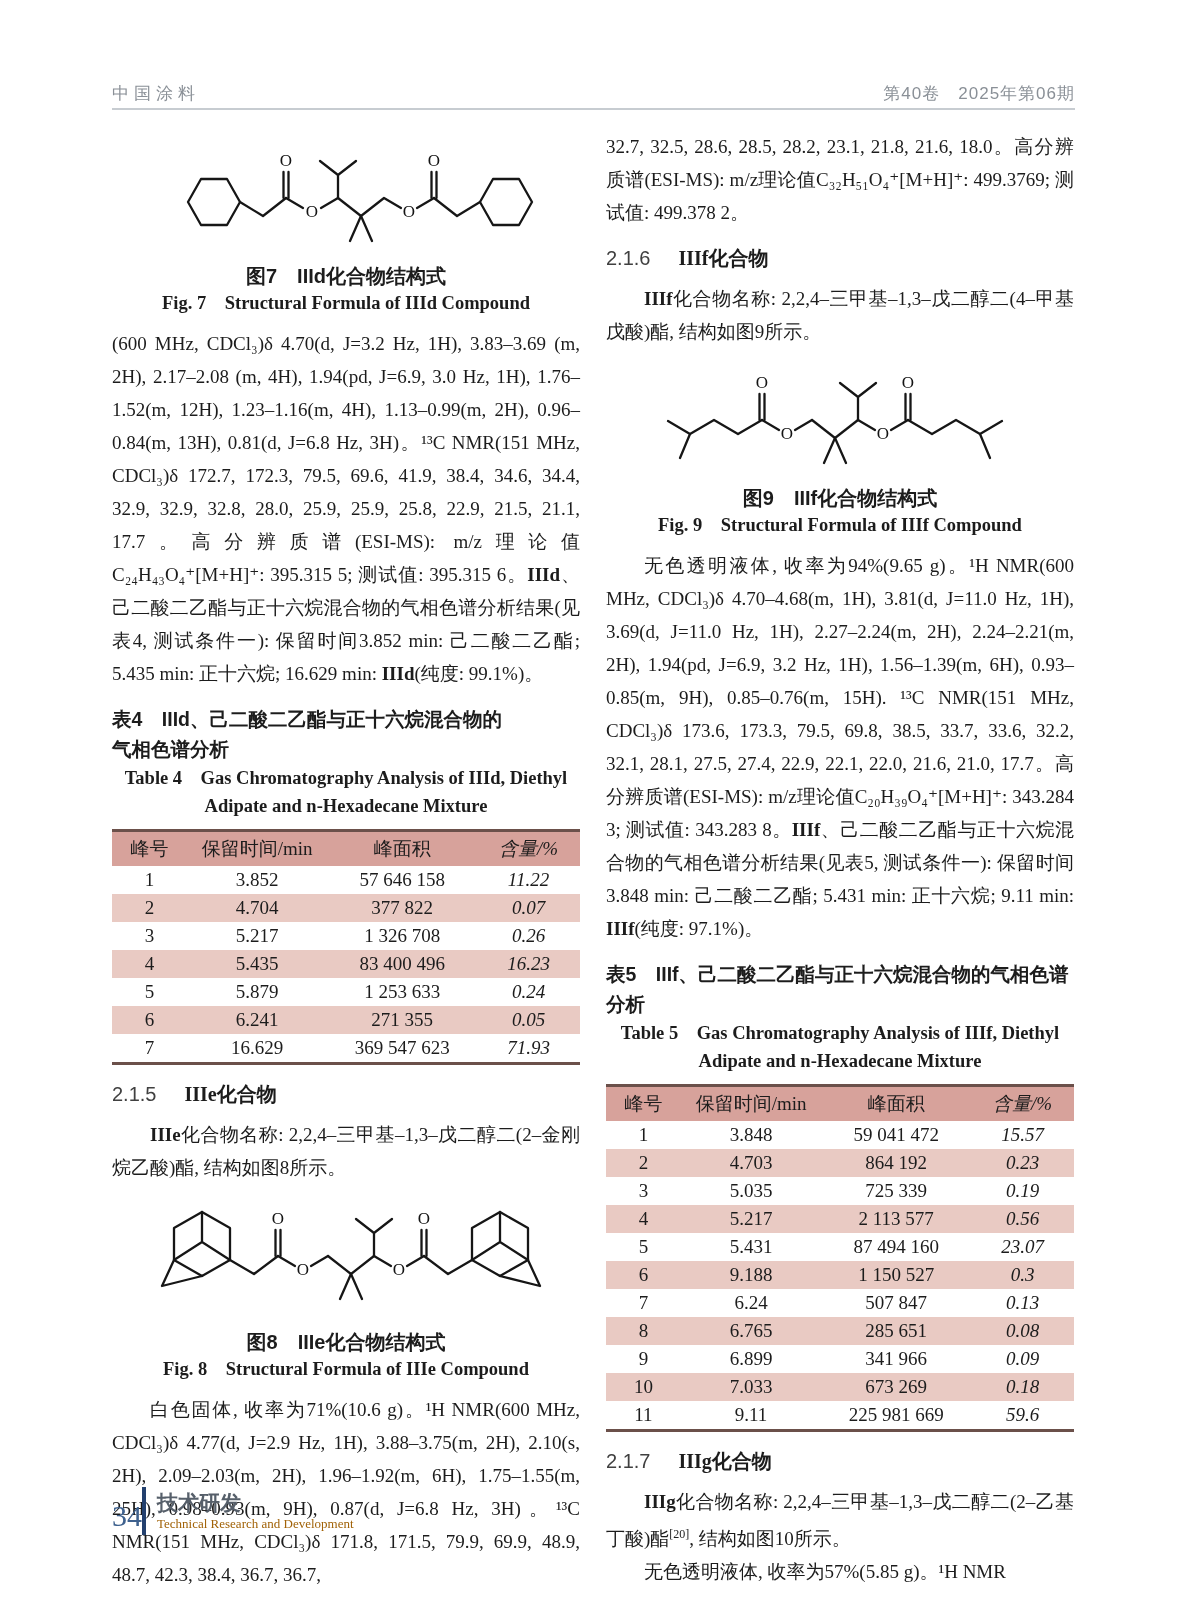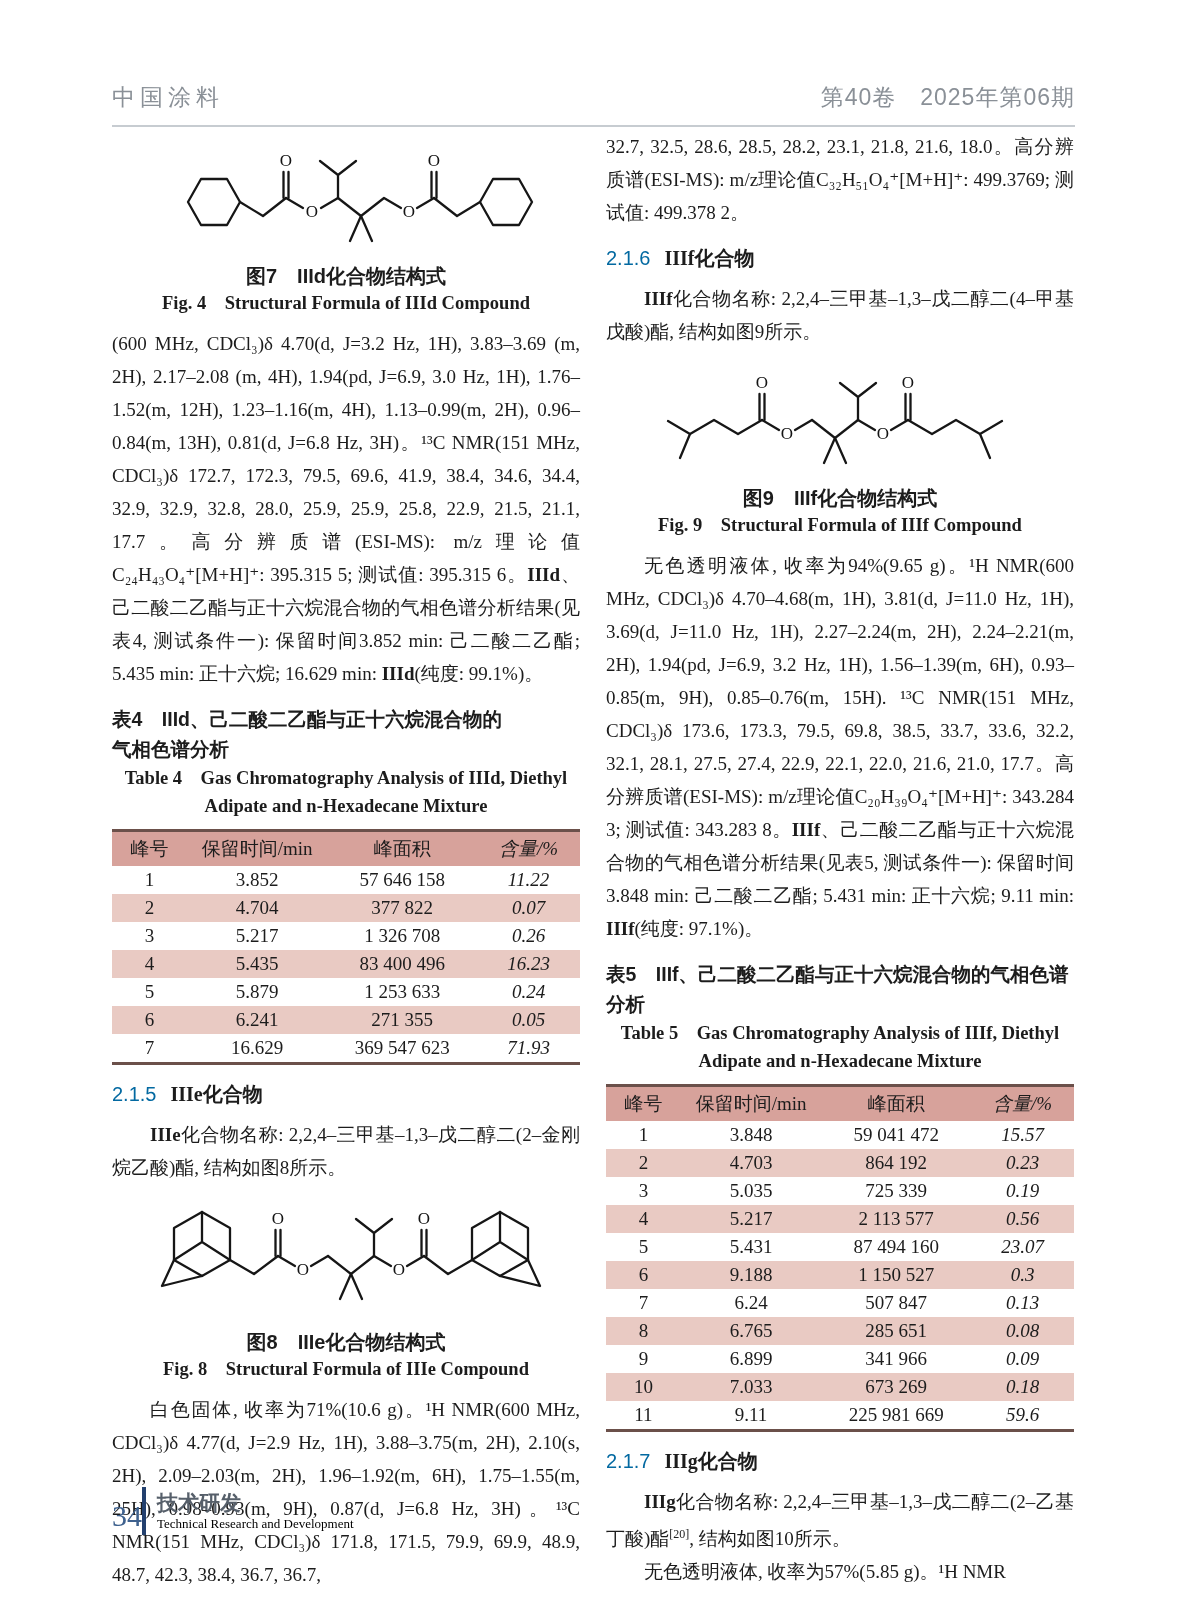--- a/index.html
+++ b/index.html
@@ -3,35 +3,35 @@
 <meta charset="utf-8">
 <style>
   html,body{margin:0;padding:0;background:#e8e8e8;}
   .page{position:relative;width:1187px;height:1600px;background:#ffffff;margin:0 auto;
         font-family:"Liberation Serif","DejaVu Serif",serif;color:#1c1c1c;overflow:hidden;}
 
   
   .page-header{position:absolute;top:82px;left:112px;width:963px;display:flex;
                justify-content:space-between;align-items:flex-end;
                font-family:"Liberation Sans","DejaVu Sans",sans-serif;
-               font-size:23px;color:#8a9097;padding-bottom:12px;border-bottom:2px solid #c7ccd1;}
+               font-size:17px;color:#8a9097;padding-bottom:3px;border-bottom:2px solid #c7ccd1;}
   .journal-name{letter-spacing:5px;}
   .volume-issue{letter-spacing:1px;}
 
   
   .content{position:absolute;top:130px;left:112px;width:963px;display:flex;gap:26px;}
   .col{width:468px;}
 
   p.body{font-size:19px;line-height:33px;text-align:justify;margin:0;}
   p.indent{text-indent:2em;}
   p.body b{font-weight:700;}
   sup{font-size:12px;}
 
   .section-head{font-size:20px;margin:16px 0 10px 0;}
-  .section-num{color:#0369a1;font-family:"Liberation Sans","DejaVu Sans",sans-serif;margin-right:14px;}
+  .section-num{color:#404040;font-family:"Liberation Sans","DejaVu Sans",sans-serif;margin-right:28px;}
   .section-title{font-weight:700;}
 
   
   .figure{text-align:center;margin:4px 0 10px 0;}
   .fig-svg{display:block;margin:0 auto;}
   .fig-caption-zh{font-size:20px;font-weight:700;line-height:28px;
                   font-family:"Liberation Sans","DejaVu Sans",sans-serif;}
   .fig-caption-en{font-size:18.5px;font-weight:700;line-height:27px;
                   font-family:"Liberation Serif","DejaVu Serif",serif;}
 
@@ -53,21 +53,21 @@
   
   .chem path, .chem line{stroke:#161616;stroke-width:2.3;fill:none;stroke-linecap:round;stroke-linejoin:round;}
   .chem text{font-family:"Liberation Serif","DejaVu Serif",serif;font-size:17px;fill:#141414;text-anchor:middle;}
 
   
   .page-footer{position:absolute;left:112px;top:1487px;display:flex;align-items:center;}
   .page-num{font-size:30px;color:#3e618e;line-height:1;padding-top:10px;}
   .footer-bar{width:4px;height:48px;background:#23406e;margin-right:11px;}
   .footer-zh{font-size:21px;font-weight:700;color:#565f6a;line-height:25px;
              font-family:"Liberation Sans","DejaVu Sans",sans-serif;}
-  .footer-en{font-size:13px;color:#000000;line-height:18px;}
+  .footer-en{font-size:13px;color:#a16207;line-height:18px;}
 </style>
 </head>
 <body>
 
 <div class="page">
 
   <div class="page-header">
     <span class="journal-name">中国涂料</span>
     <span class="volume-issue">第40卷　2025年第06期</span>
   </div>
@@ -92,21 +92,21 @@
             <path d="M195,76 L218,58 L235,68"></path>
             <text x="243" y="77">O</text>
             <path d="M251,68 L268,58"></path>
             <path d="M265.5,58 L265.5,32 M270.5,58 L270.5,32"></path>
             <text x="268" y="26">O</text>
             <path d="M268,58 L291,76 L314,62"></path>
             <path d="M314,62 L327,39 L353,39 L366,62 L353,85 L327,85 Z"></path>
           </g>
         </svg>
         <div class="fig-caption-zh">图7　IIId化合物结构式</div>
-        <div class="fig-caption-en">Fig. 4　Structural Formula of IIId Compound</div>
+        <div class="fig-caption-en">Fig. 7　Structural Formula of IIId Compound</div>
       </div>
 
       <p class="body"><span>(600 MHz, CDCl₃)δ 4.70(d, J=3.2 Hz, 1H), 3.83–3.69 (m, 2H), 2.17–2.08 (m, 4H), 1.94(pd, J=6.9, 3.0 Hz, 1H), 1.76–1.52(m, 12H), 1.23–1.16(m, 4H), 1.13–0.99(m, 2H), 0.96–0.84(m, 13H), 0.81(d, J=6.8 Hz, 3H)。¹³C NMR(151 MHz, CDCl₃)δ 172.7, 172.3, 79.5, 69.6, 41.9, 38.4, 34.6, 34.4, 32.9, 32.9, 32.8, 28.0, 25.9, 25.9, 25.8, 22.9, 21.5, 21.1, 17.7。高分辨质谱(ESI-MS): m/z理论值C₂₄H₄₃O₄⁺[M+H]⁺: 395.315 5; 测试值: 395.315 6。</span><b>IIId</b><span>、己二酸二乙酯与正十六烷混合物的气相色谱分析结果(见表4, 测试条件一): 保留时间3.852 min: 己二酸二乙酯; 5.435 min: 正十六烷; 16.629 min: </span><b>IIId</b><span>(纯度: 99.1%)。</span></p>
 
       <div class="tbl-block">
         <div class="tbl-caption-zh">表4　IIId、己二酸二乙酯与正十六烷混合物的</div>
         <div class="tbl-caption-zh">气相色谱分析</div>
         <div class="tbl-caption-en">Table 4　Gas Chromatography Analysis of IIId, Diethyl</div>
         <div class="tbl-caption-en">Adipate and n-Hexadecane Mixture</div>
         <table class="gc">

